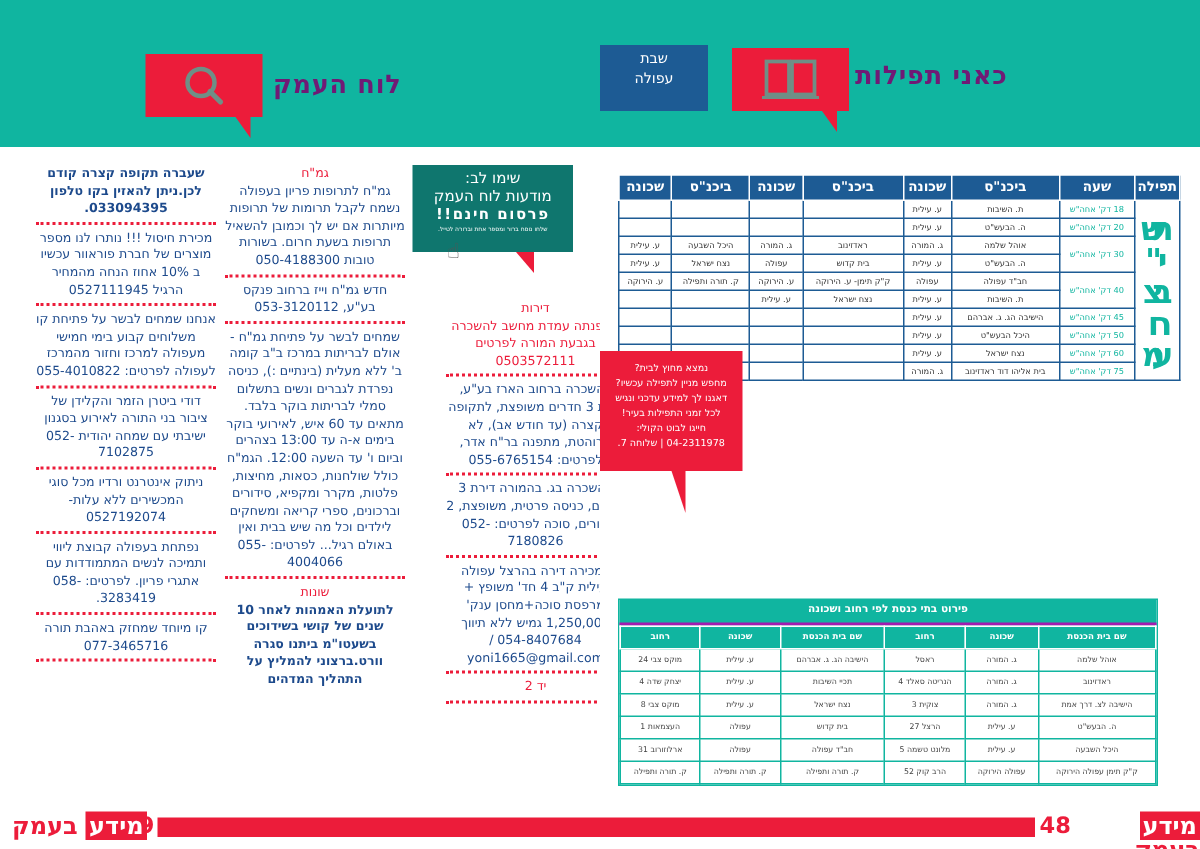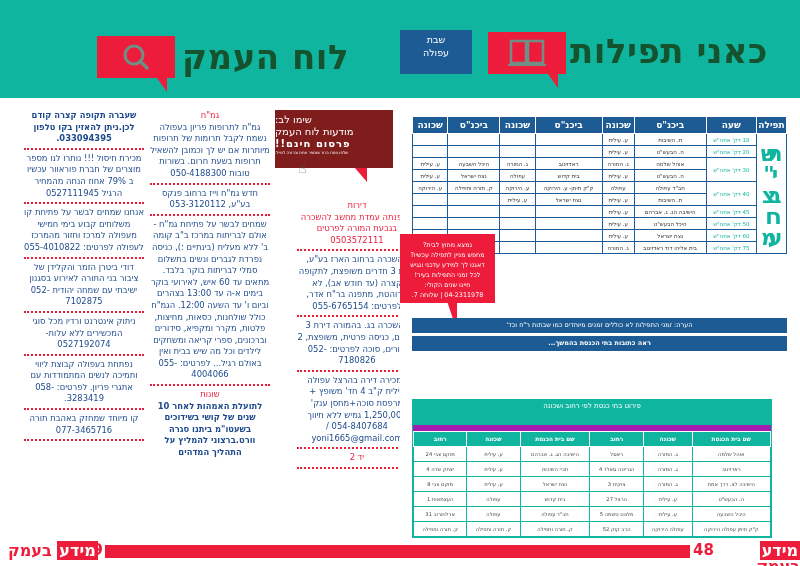--- a/index.html
+++ b/index.html
@@ -5,58 +5,58 @@
   * { box-sizing: border-box; margin: 0; padding: 0; }
   html, body { width: 800px; height: 566px; overflow: hidden; background: #fff; }
   body { font-family: "DejaVu Sans", "Liberation Sans", sans-serif; position: relative; direction: rtl; }
 
   .page { position: absolute; top: 0; height: 566px; width: 400px; background: #fff; overflow: hidden; }
   .page-left { left: 0; }
   .page-right { left: 400px; }
 
   .header { position: absolute; top: 0; left: 0; width: 400px; height: 98px; background: #10b5a0; }
   .title-box { position: absolute; height: 46px; display: flex; align-items: center; }
-  .title-text { color: #14532d; font-size: 34px; font-weight: bold; font-family: "DejaVu Sans", sans-serif; letter-spacing: 0.5px; }
+  .title-text { color: #701a75; font-size: 17px; font-weight: bold; font-family: "DejaVu Sans", sans-serif; letter-spacing: 0.5px; }
   .speech { position: absolute; background: #ec1c3a; width: 78px; height: 42px; }
   .speech:after { content: ""; position: absolute; bottom: -14px; right: 8px; border-left: 10px solid transparent; border-top: 14px solid #ec1c3a; }
 
   .shabbat-badge { position: absolute; left: 0; top: 30px; width: 72px; height: 44px; background: #1d5b94; color: #fff; font-size: 9.5px; text-align: center; line-height: 13px; padding-top: 3px; }
 
   
   .prayer-table { position: absolute; left: 12px; top: 116px; width: 375px; border-collapse: collapse; font-size: 6px; }
   .prayer-table th { background: #1d5b94; color: #fff; font-size: 9px; font-weight: bold; height: 17px; border: 1px solid #fff; }
   .prayer-table td { border: 1px solid #1d5b94; text-align: center; color: #333; height: 12px; padding: 0 2px; font-size: 5.5px; line-height: 6px; }
   .prayer-table td.time { color: #10b5a0; font-size: 5.5px; }
   .prayer-table td.tfila { background: #fff; color: #10b5a0; font-size: 22px; font-weight: bold; writing-mode: vertical-rl; text-orientation: upright; letter-spacing: -4px; width: 30px; }
 
   .note-bar { position: absolute; left: 12px; width: 375px; height: 15px; background: #1d5b94; color: #fff; font-size: 6.5px; text-align: center; line-height: 15px; }
 
-  .popup { position: absolute; left: 0; top: 234px; width: 95px; height: 69px; background: #ec1c3a; color: #fff; font-size: 6.4px; line-height: 10px; text-align: center; padding: 6px 3px; }
+  .popup { position: absolute; left: 0; top: 234px; width: 95px; height: 80px; background: #ec1c3a; color: #fff; font-size: 6.4px; line-height: 10px; text-align: center; padding: 6px 3px; }
   .popup:after { content: ""; position: absolute; bottom: -28px; right: 38px; border-left: 10px solid transparent; border-top: 30px solid #ec1c3a; }
 
   .syn-wrap { position: absolute; left: 12px; top: 399px; width: 360px; border: 1px solid #10b5a0; }
-  .syn-title { background: #10b5a0; color: #fff; font-size: 7px; text-align: center; height: 31px; line-height: 13px; border-bottom: 6px solid #a21caf; }
+  .syn-title { background: #10b5a0; color: #fff; font-size: 7px; text-align: center; height: 17px; line-height: 13px; border-bottom: 2px solid #a21caf; font-weight: bold; }
   .syn-table { width: 100%; border-collapse: collapse; }
   .syn-table th { background: #10b5a0; color: #fff; font-size: 5.8px; height: 15px; border: 1px solid #fff; }
   .syn-table td { border: 1px solid #10b5a0; text-align: center; font-size: 5.2px; color: #444; height: 15px; line-height: 6px; padding: 0 2px; }
 
   .footer-bar { position: absolute; top: 545px; height: 13px; background: #ec1c3a; }
   .footer-label { position: absolute; top: 543px; font-size: 16px; font-weight: bold; color: #ec1c3a; height: 16px; line-height: 16px; }
   .footer-label .brand-box { background: #ec1c3a; color: #fff; padding: 0 2px; }
   .footer-num { position: absolute; top: 541px; font-size: 15px; font-weight: bold; color: #ec1c3a; }
 
   
   .col { position: absolute; top: 110px; width: 120px; font-size: 8.4px; line-height: 11.6px; color: #1d4a8c; text-align: center; }
   .ad { padding-bottom: 3px; margin-bottom: 3px; border-bottom: 2px dotted #ec1c3a; }
   .ad.noborder { border-bottom: none; }
   .cat { color: #ec1c3a; font-size: 8.4px; }
   .ad.bold { font-weight: bold; }
   .ad.red { color: #ec1c3a; }
 
-  .notice { position: absolute; left: 275px; top: 110px; width: 118px; height: 58px; background: #7f1d1d; color: #fff; text-align: left; padding-top: 4px; }
+  .notice { position: absolute; left: 275px; top: 110px; width: 107px; height: 58px; background: #0f766e; color: #fff; text-align: center; padding-top: 4px; }
   .notice:after { content: ""; position: absolute; bottom: -14px; right: 26px; border-left: 12px solid transparent; border-top: 14px solid #ec1c3a; }
   .notice .n1 { font-size: 10px; line-height: 12px; }
   .notice .n2 { font-size: 10px; font-weight: bold; line-height: 12px; letter-spacing: 1px; }
   .notice .n3 { font-size: 4px; line-height: 6px; }
   .hand-icon { position: absolute; left: 298px; top: 160px; font-size: 14px; color: #555; }
 </style>
 </head>
 <body>
 
 <div class="page page-left">
@@ -114,21 +114,21 @@
       <div class="cat" style="font-weight:normal">שונות</div>
       <div>לתועלת האמהות לאחר 10 שנים של קושי בשידוכים בשעטו"מ ביתנו סגרה וורט.ברצוני להמליץ על התהליך המדהים</div>
     </div>
   </div>
 
   <div class="col" style="left:24px;">
     <div class="ad bold">
         <div>שעברה תקופה קצרה קודם לכן.ניתן להאזין בקו טלפון 033094395.</div>
       </div>
     <div class="ad">
-        <div>מכירת חיסול !!! נותרו לנו מספר מוצרים של חברת פוראוור עכשיו ב 79% אחוז הנחה מהמחיר הרגיל 0527111945</div>
+        <div>מכירת חיסול !!! נותרו לנו מספר מוצרים של חברת פוראוור עכשיו ב 10% אחוז הנחה מהמחיר הרגיל 0527111945</div>
       </div>
     <div class="ad">
         <div>אנחנו שמחים לבשר על פתיחת קו משלוחים קבוע בימי חמישי מעפולה למרכז וחזור מהמרכז לעפולה לפרטים: 055-4010822</div>
       </div>
     <div class="ad">
         <div>דודי ביטרן הזמר והקלידן של ציבור בני התורה לאירוע בסגנון ישיבתי עם שמחה יהודית 052-7102875</div>
       </div>
     <div class="ad">
         <div>ניתוק אינטרנט ורדיו מכל סוגי המכשירים ללא עלות- 0527192074</div>
       </div>
@@ -270,26 +270,24 @@
           <td></td>
         </tr>
       </tbody>
   </table>
 
   <div class="popup">
     <div>נמצא מחוץ לבית?</div>
     <div>מחפש מניין לתפילה עכשיו?</div>
     <div>דאגנו לך למידע עדכני ונגיש</div>
     <div>לכל זמני התפילות בעיר!</div>
-    <div>חייגו שנים הקולי:</div>
+    <div>חייגו לבוט הקולי:</div>
     <div>04-2311978 | שלוחה 7.</div>
   </div>
 
-  <div class="note-bar" style="top:318px;">הערה: זמני התפילות לא כוללים זמנים מיוחדים כמו שבתות ר"ח וכד'</div>
-  <div class="note-bar" style="top:336px; font-weight:bold;">ראה כתובות בתי הכנסת בהמשך...</div>
 
   <div class="syn-wrap">
     <div class="syn-title">פירוט בתי כנסת לפי רחוב ושכונה</div>
     <table class="syn-table">
       <thead>
         <tr>
           <th>שם בית הכנסת</th>
           <th>שכונה</th>
           <th>רחוב</th>
           <th>שם בית הכנסת</th>

